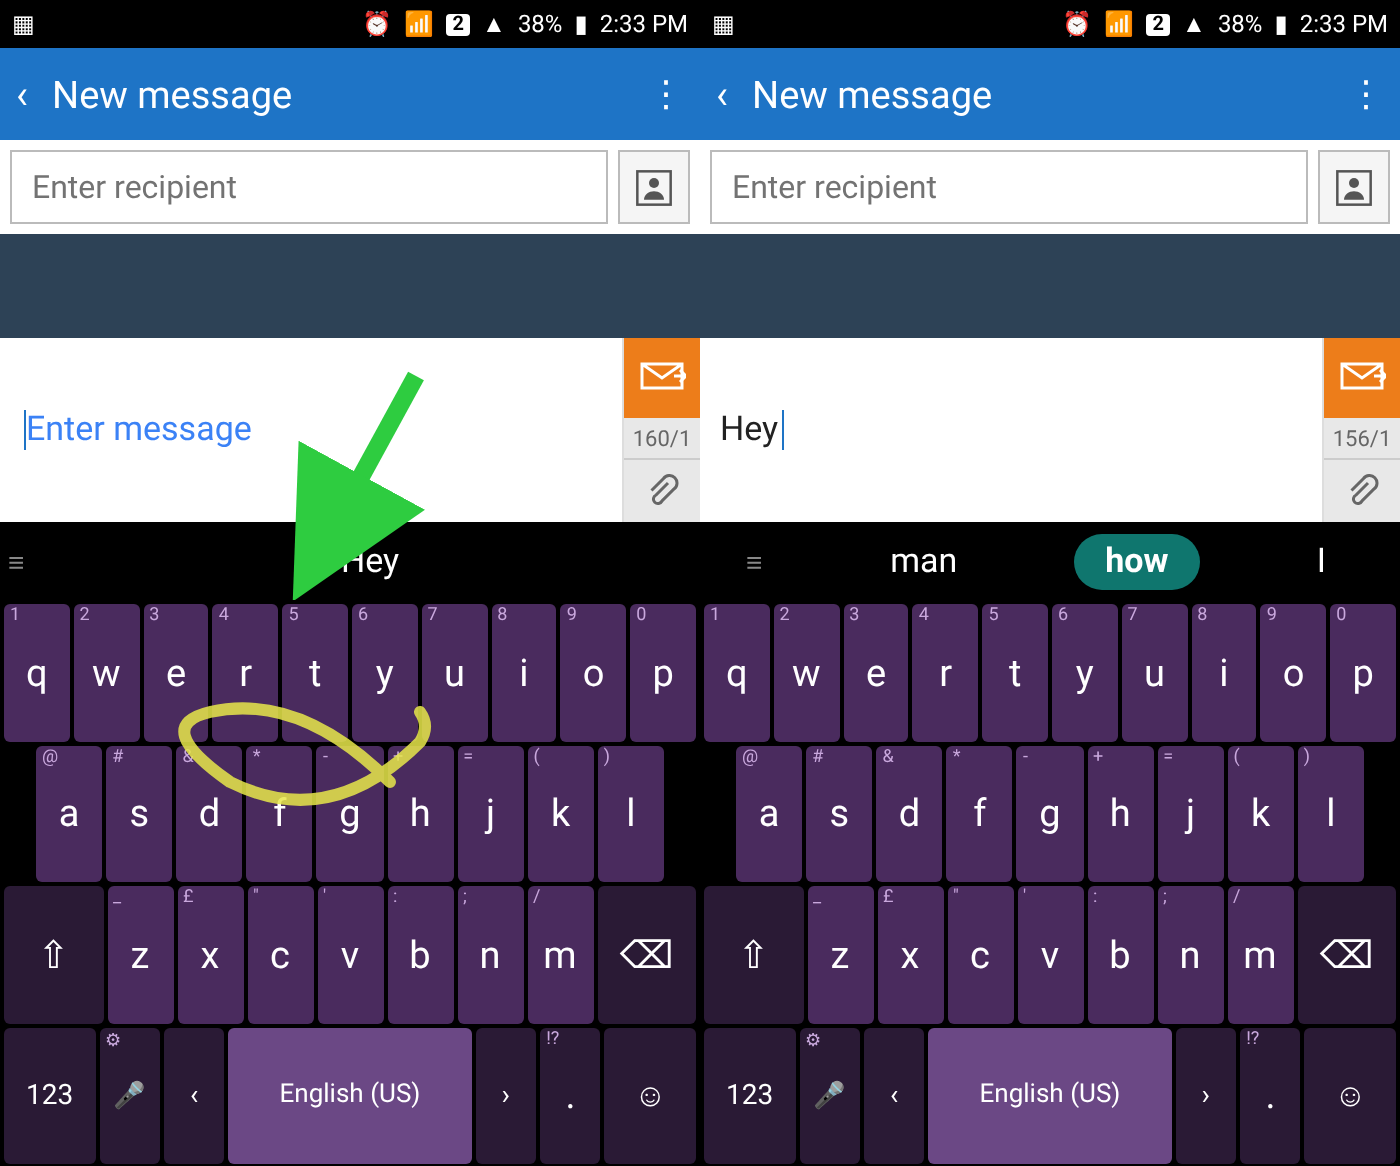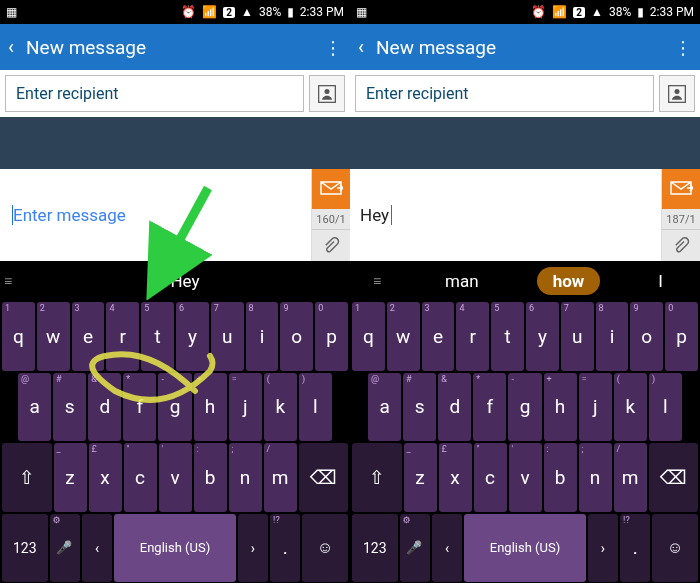--- a/index.html
+++ b/index.html
@@ -9,21 +9,21 @@
   
   .status { height: 24px; background: #000; color: #fff; display: flex; align-items: center; justify-content: flex-end; gap: 6px; padding: 0 6px; font-size: 12px; }
   .status .left-icons { position: absolute; left: 6px; display: flex; gap: 6px; align-items: center; }
   .sim-badge { background: #fff; color: #000; font-weight: bold; font-size: 10px; padding: 0 3px; border-radius: 2px; }
   
   .header { height: 46px; background: #1e74c6; color: #fff; display: flex; align-items: center; padding: 0 8px; font-size: 19px; }
   .header .chevron { margin-right: 12px; font-size: 20px; }
   .header .menu { margin-left: auto; font-size: 18px; letter-spacing: 0; }
   
   .recipient-row { background: #fff; display: flex; padding: 5px; gap: 5px; }
-  .recipient-input { flex: 1; border: 1px solid #bbb; padding: 8px 10px; color: #0c4a6e; font-size: 16px; background: #fff; }
+  .recipient-input { flex: 1; border: 1px solid #bbb; padding: 8px 10px; color: #737373; font-size: 16px; background: #fff; }
   .contact-btn { width: 36px; border: 1px solid #bbb; display: flex; align-items: center; justify-content: center; background: #f5f5f5; }
   .contact-btn svg { width: 20px; height: 20px; fill: #555; }
   
   .gap { height: 52px; background: #2d4256; }
   
   .msg-area { background: #fff; display: flex; }
   .msg-input { flex: 1; padding: 10px; font-size: 17px; color: #9e9e9e; border-right: 1px solid #ddd; min-height: 50px; display: flex; align-items: center; }
   .msg-input .typed { color: #222; }
   .cursor { display: inline-block; width: 1px; height: 20px; background: #1e74c6; vertical-align: middle; margin-left: 2px; }
   .msg-side { width: 38px; display: flex; flex-direction: column; }
@@ -31,21 +31,21 @@
   .send-btn svg { width: 24px; height: 18px; fill: #fff; }
   .counter { height: 20px; font-size: 11px; color: #666; display: flex; align-items: center; justify-content: center; background: #e8e8e8; }
   .attach { height: 32px; display: flex; align-items: center; justify-content: center; background: #e8e8e8; border-top: 1px solid #ccc; }
   .attach svg { width: 18px; height: 18px; fill: #666; }
   
   .keyboard { flex: 1; background: #000; color: #fff; display: flex; flex-direction: column; position: relative; }
   .suggest-row { height: 40px; display: flex; align-items: center; padding: 0 2px; gap: 4px; }
   .hamburger { width: 16px; font-size: 14px; color: #888; padding-left: 2px; }
   .suggest { color: #fff; font-size: 17px; padding: 4px 16px; border-radius: 16px; }
   .suggest.center { margin: 0 auto; }
-  .suggest.pill { background: #a16207; font-weight: bold; }
+  .suggest.pill { background: #0f766e; font-weight: bold; }
   .suggest-row.triple { justify-content: space-around; }
   .krow { display: flex; gap: 2px; padding: 1px 2px; flex: 1; }
   .key { flex: 1; background: #4a2b5e; border-radius: 3px; position: relative; display: flex; align-items: center; justify-content: center; font-size: 19px; color: #fff; }
   .key .sec { position: absolute; top: 1px; left: 3px; font-size: 9px; color: #c9a8dd; }
   .key.light { background: #6b4885; }
   .krow.indent { padding-left: 18px; padding-right: 18px; }
   .key.wide15 { flex: 1.5; }
   .key.wide4 { flex: 4; }
   .key.dark { background: #2a1a35; }
   
@@ -196,21 +196,21 @@
         <span class="typed">Hey </span>
           <span class="cursor"></span>
       </div>
       <div class="msg-side">
         <div class="send-btn">
           <svg viewBox="0 0 24 18">
               <path d="M2 2 L22 2 L22 14 L2 14 Z M2 2 L12 9 L22 2" fill="none" stroke="#fff" stroke-width="1.5"></path>
               <path d="M18 8 L24 8 L21 5 M24 8 L21 11" fill="none" stroke="#fff" stroke-width="1.5"></path>
             </svg>
         </div>
-        <div class="counter">187/1</div>
+        <div class="counter">156/1</div>
         <div class="attach">
           <svg viewBox="0 0 24 24">
               <path d="M16 6l-8 8a3 3 0 104 4l8-8a5 5 0 10-7-7l-8 8" fill="none" stroke="#666" stroke-width="2"></path>
             </svg>
         </div>
       </div>
     </div>
     <div class="keyboard">
       <div class="suggest-row triple">
         <span class="hamburger">≡</span>

